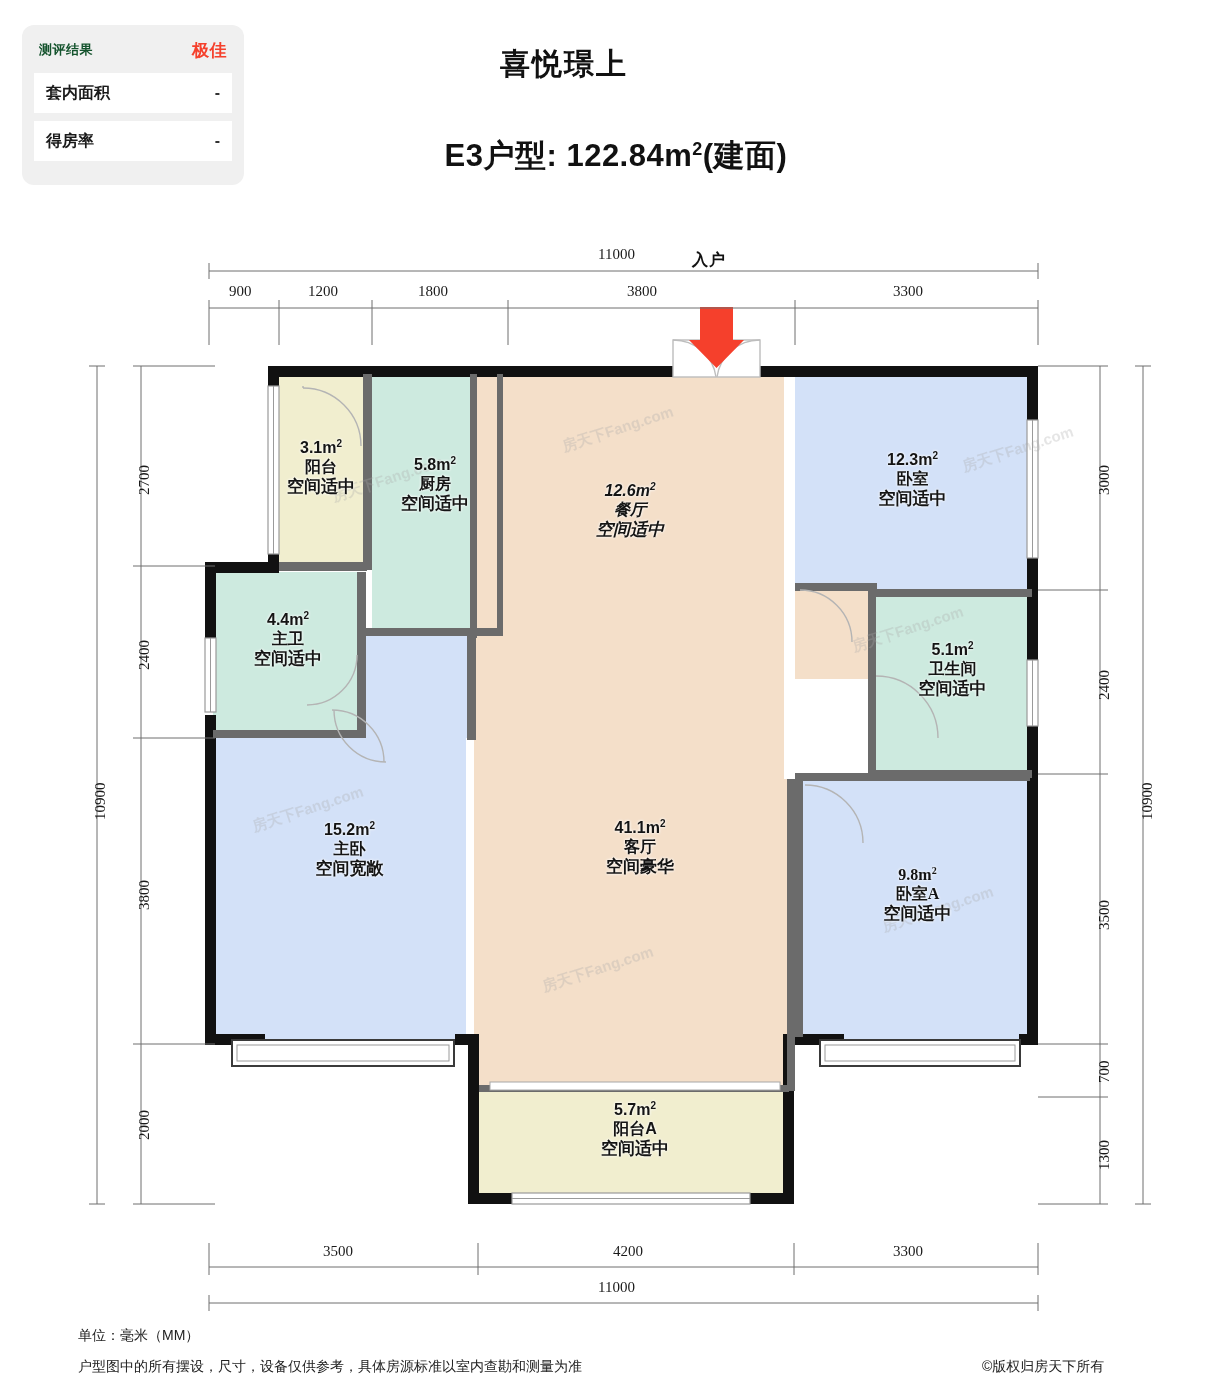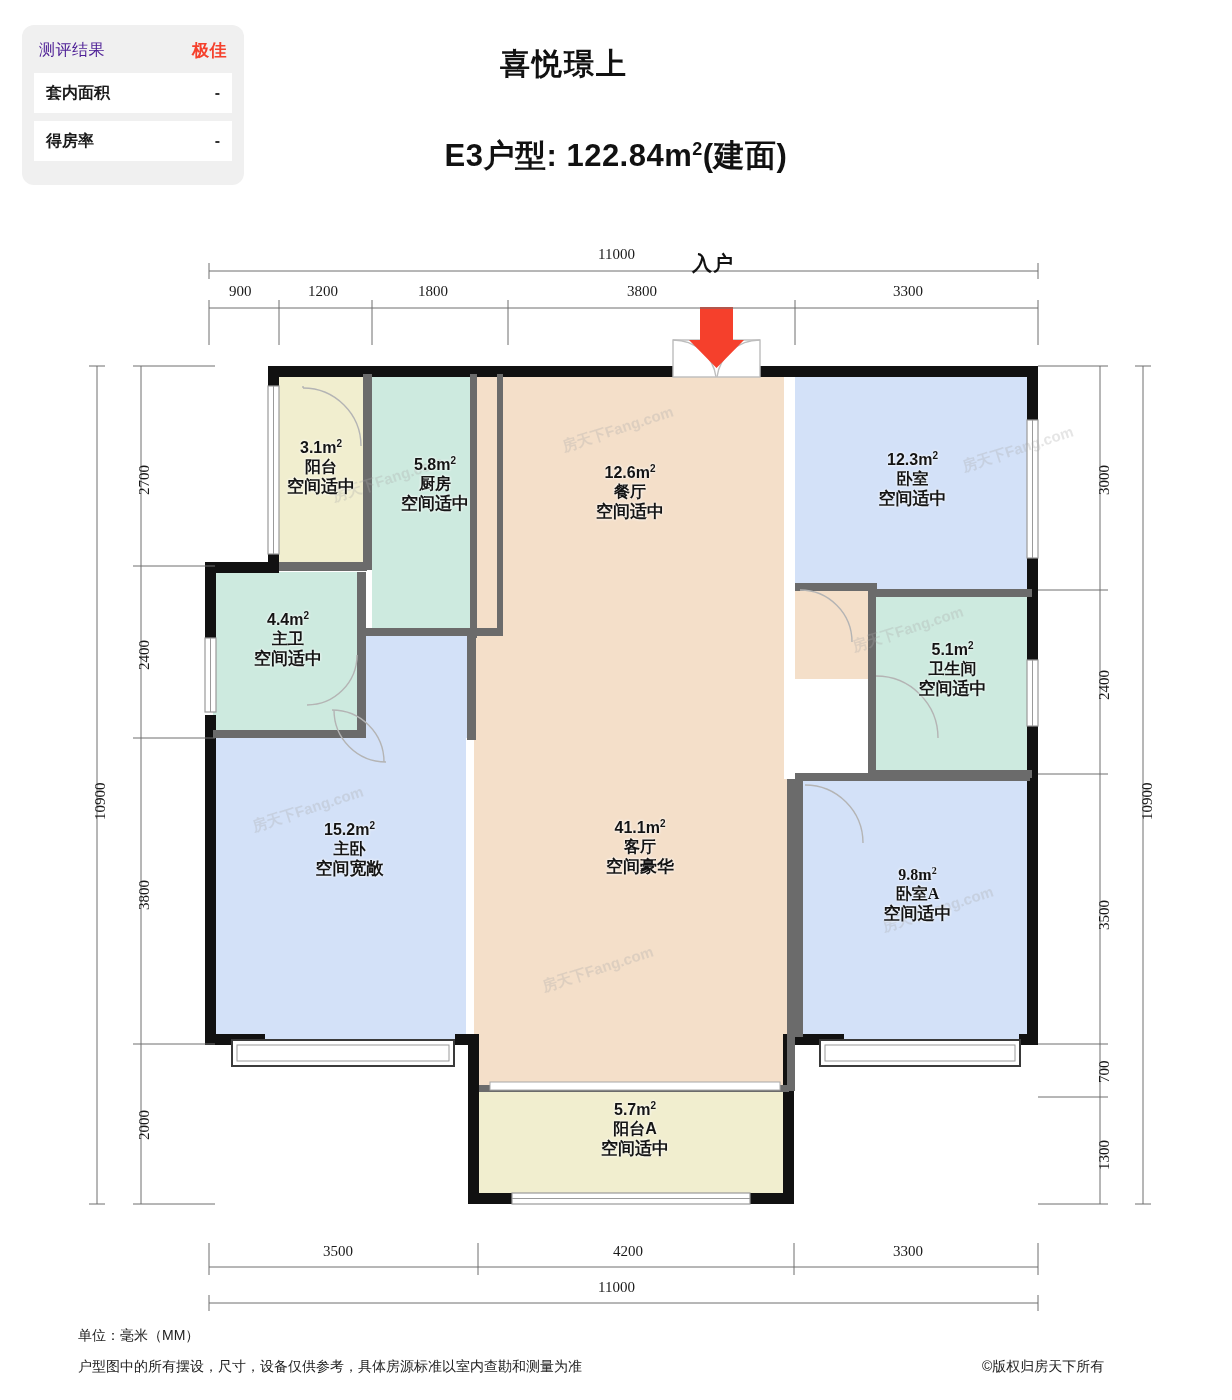--- a/index.html
+++ b/index.html
@@ -21,21 +21,21 @@
     position: absolute; left: 22px; top: 25px;
     width: 222px; height: 160px;
     background: #f0f0f0;
     border-radius: 12px;
     padding: 10px 12px;
   }
   #eval-head {
     display: flex; justify-content: space-between; align-items: center;
     height: 30px; padding: 0 5px;
   }
-  #eval-head .lbl { font-size: 16px; font-weight: 400; color: #4c1d95; letter-spacing: .5px; }
+  #eval-head .lbl { font-size: 13px; font-weight: 700; color: #14532d; letter-spacing: .5px; }
   #eval-head .val { font-size: 17px; font-weight: 700; color: #f5402c; letter-spacing: .5px; }
   .eval-row {
     display: flex; justify-content: space-between; align-items: center;
     background: #ffffff; border-radius: 0;
     height: 40px; margin-top: 8px; padding: 0 12px;
   }
   .eval-row .k { font-size: 16px; color: #1a1a1a; font-weight: 600; }
   .eval-row .v { font-size: 16px; color: #333; font-weight: 600; }
 
   
@@ -67,21 +67,21 @@
   .room-label .rate { font-size: 17px; font-weight: 700; display:block; }
 
   
   .dim {
     position: absolute; font-family: "Liberation Serif", "DejaVu Serif", serif;
     font-size: 15px; color: #1a1a1a; white-space: nowrap;
   }
   .dim.vert { transform-origin: 0 0; }
 
   #entry-label {
-    position: absolute; font-size: 20px; font-weight: 700; color: #111;
+    position: absolute; font-size: 16px; font-weight: 700; color: #111;
     letter-spacing: 1px;
   }
 
   
   .footer-text {
     position: absolute; font-size: 14px; color: #222; white-space: nowrap;
   }
   #foot-unit { left: 78px; top: 1327px; }
   #foot-note { left: 78px; top: 1358px; }
   #foot-copy { left: 982px; top: 1358px; }
@@ -308,21 +308,21 @@
       <span class="name">阳台</span>
       <span class="rate">空间适中</span>
     </div>
 
     <div class="room-label" style="left:375px; top:455px; width:120px;">
       <span class="area"><span>5.8m</span><sup>2</sup></span>
       <span class="name">厨房</span>
       <span class="rate">空间适中</span>
     </div>
 
-    <div class="room-label" style="left:570px; top:463px; width:120px;">
+    <div class="room-label" style="left:570px; top:481px; width:120px;font-style:italic;">
       <span class="area"><span>12.6m</span><sup>2</sup></span>
       <span class="name">餐厅</span>
       <span class="rate">空间适中</span>
     </div>
 
     <div class="room-label" style="left:850px; top:450px; width:125px;">
       <span class="area"><span>12.3m</span><sup>2</sup></span>
       <span class="name">卧室</span>
       <span class="rate">空间适中</span>
     </div>

